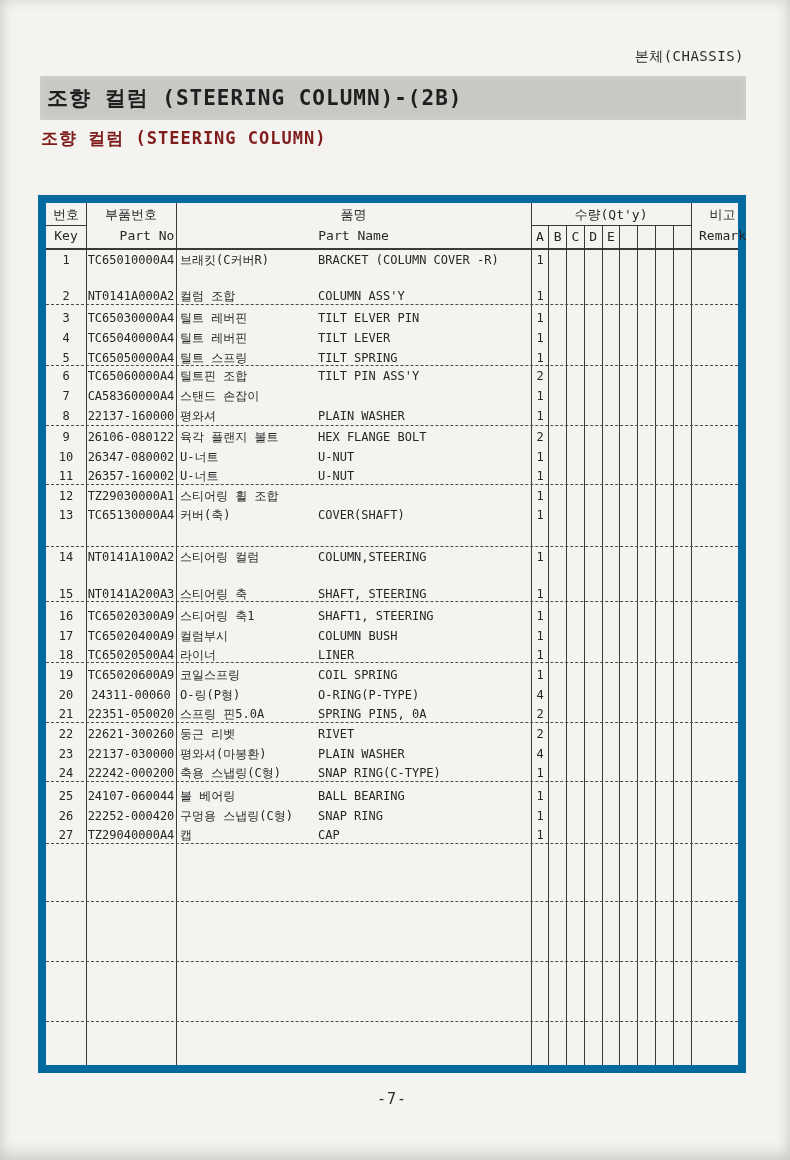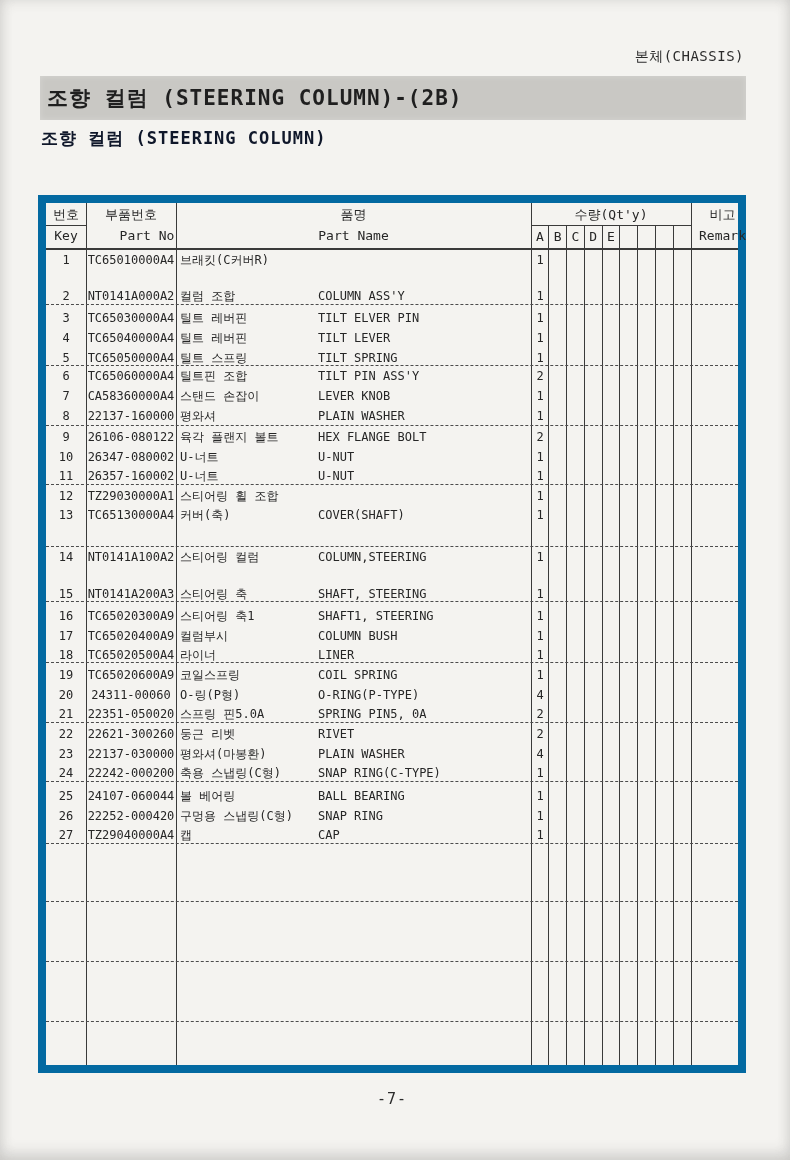--- a/index.html
+++ b/index.html
@@ -23,21 +23,21 @@
     position:absolute;left:40px;top:76px;width:706px;height:44px;
     background:#c9c8c4;
     display:flex;align-items:center;
     box-shadow:inset 0 0 6px rgba(255,255,255,.25);
   }
   .title-bar .txt{
     font-size:21px;font-weight:bold;color:#1f1f1f;padding-left:7px;letter-spacing:1px;
   }
   .subtitle{
     position:absolute;left:41px;top:127px;
-    font-size:17px;font-weight:bold;color:#0f172a;letter-spacing:1px;
+    font-size:17px;font-weight:bold;color:#7f1d1d;letter-spacing:1px;
   }
   .ptable{
     position:absolute;left:38px;top:195px;width:708px;height:878px;
     border:8px solid #0369a1;box-sizing:border-box;
   }
   .tinner{position:absolute;left:0;top:0;right:0;bottom:0;}
   .hline-solid{position:absolute;left:0;width:100%;height:0;border-top:2px solid #3a3a3a;}
   .hline-thin{position:absolute;height:0;border-top:1px solid #3a3a3a;}
   .vline{position:absolute;width:0;border-left:1px solid #3a3a3a;}
   .sep{position:absolute;left:0;width:100%;height:0;border-top:1px dashed #4c4c4c;}
@@ -121,20 +121,21 @@
           <div class="sep" style="top: 519px;"></div>
           <div class="sep" style="top: 578px;"></div>
           <div class="sep" style="top: 640px;"></div>
           <div class="sep" style="top: 698px;"></div>
           <div class="sep" style="top: 758px;"></div>
           <div class="sep" style="top: 818px;"></div>
           <div class="prow" style="top: 48px;">
             <span class="c-key">1</span>
             <span class="c-pn">TC65010000A4</span>
             <span class="c-kr">브래킷(C커버R)</span>
+            <span class="c-en">BRACKET (COLUMN COVER -R)</span>
             <span class="c-qty">1</span>
           </div>
           <div class="prow" style="top: 84px;">
             <span class="c-key">2</span>
             <span class="c-pn">NT0141A000A2</span>
             <span class="c-kr">컬럼 조합</span>
             <span class="c-en">COLUMN ASS'Y</span>
             <span class="c-qty">1</span>
           </div>
           <div class="prow" style="top: 106px;">
@@ -162,21 +163,20 @@
             <span class="c-key">6</span>
             <span class="c-pn">TC65060000A4</span>
             <span class="c-kr">틸트핀 조합</span>
             <span class="c-en">TILT PIN ASS'Y</span>
             <span class="c-qty">2</span>
           </div>
           <div class="prow" style="top: 184px;">
             <span class="c-key">7</span>
             <span class="c-pn">CA58360000A4</span>
             <span class="c-kr">스탠드 손잡이</span>
-            <span class="c-en">LEVER KNOB</span>
             <span class="c-qty">1</span>
           </div>
           <div class="prow" style="top: 204px;">
             <span class="c-key">8</span>
             <span class="c-pn">22137-160000</span>
             <span class="c-kr">평와셔</span>
             <span class="c-en">PLAIN WASHER</span>
             <span class="c-qty">1</span>
           </div>
           <div class="prow" style="top: 225px;">

